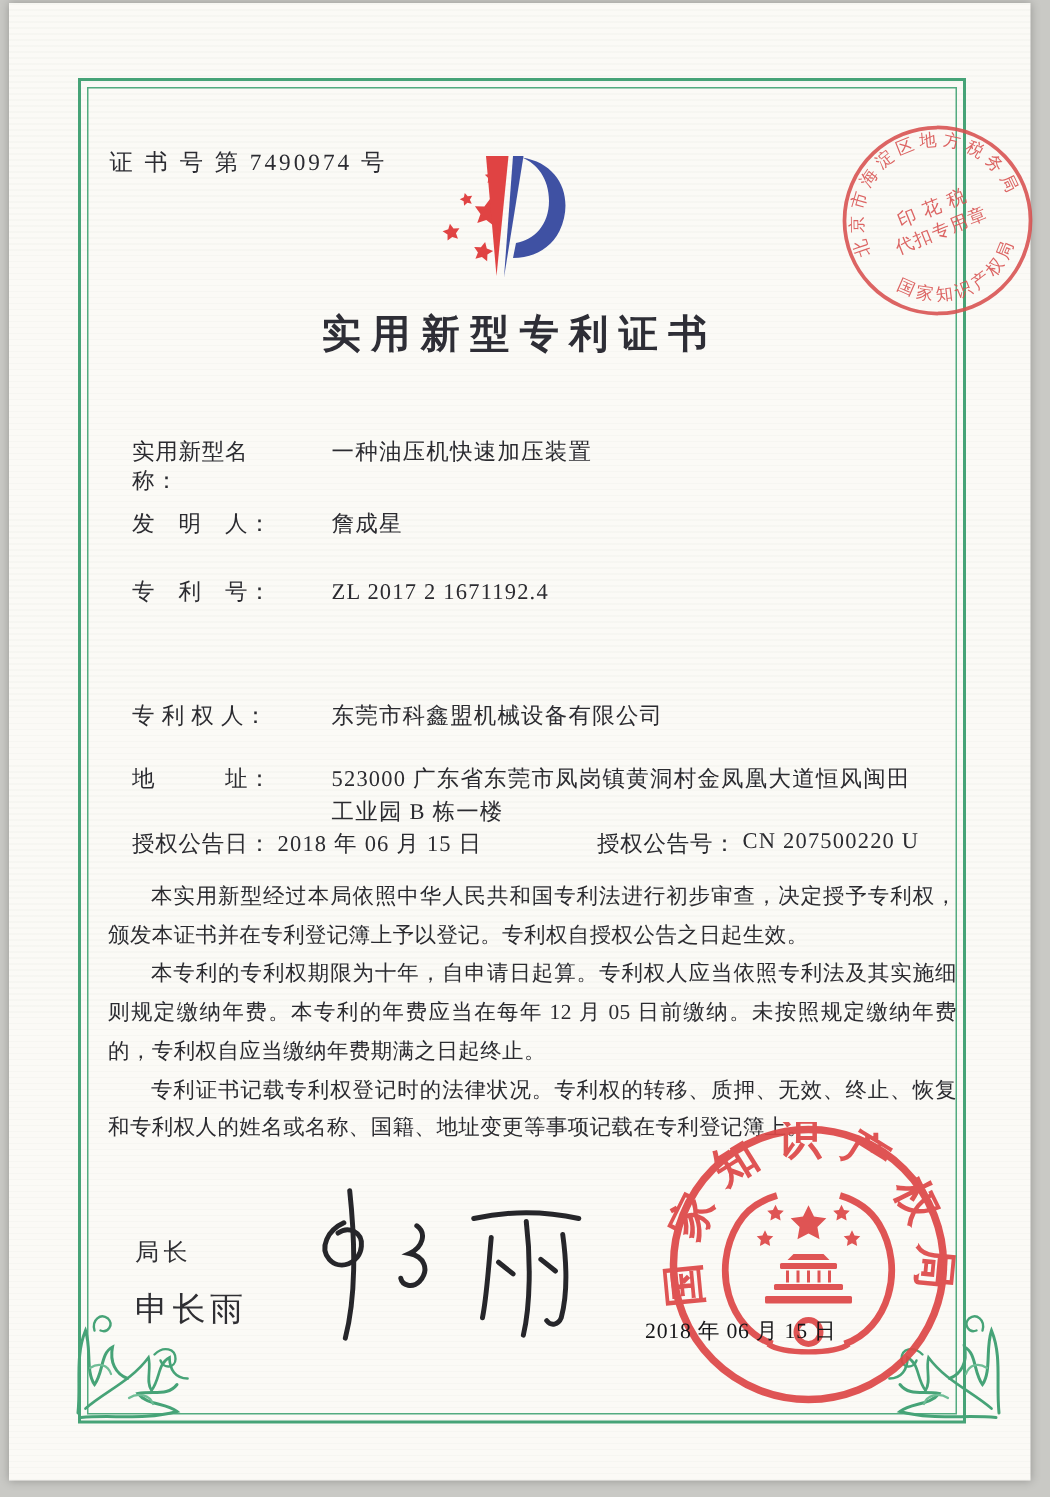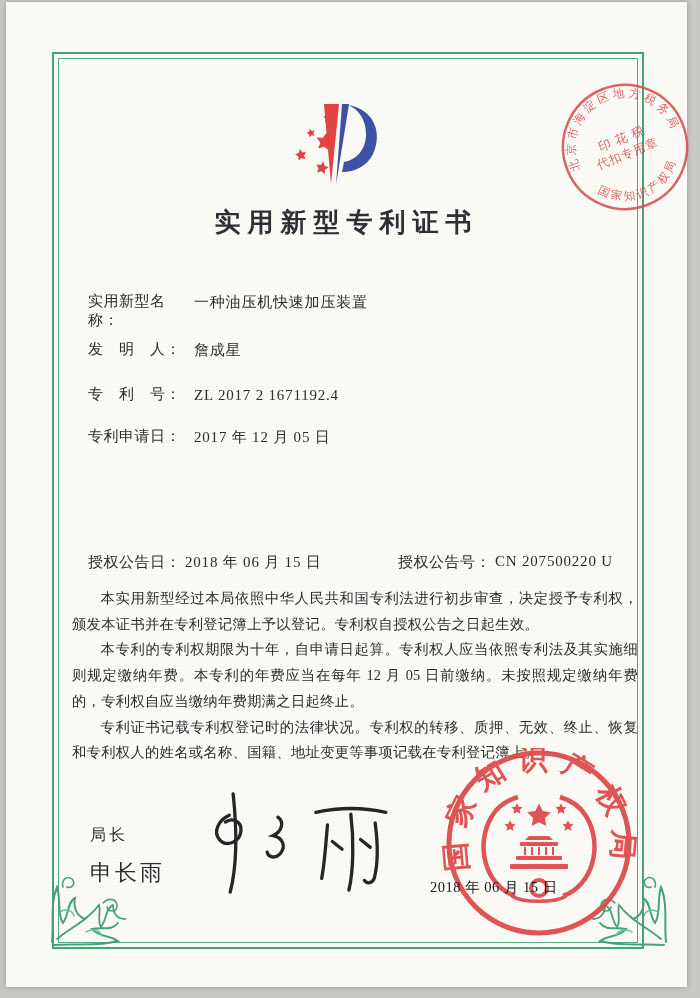--- a/index.html
+++ b/index.html
@@ -32,21 +32,21 @@
   .logo { position:absolute; left:272px; top:98px; }
   .title {
     position:absolute; left:0; top:203px; width:100%;
     text-align:center; font-size:26px; font-weight:bold;
     letter-spacing:7px; color:#2e2e36;
   }
   .frow { position:absolute; left:82px; display:flex; font-size:15px; color:#2b2b30; }
   .r0 { top:290px; } .r1 { top:338px; } .r2 { top:383px; }
   .r3 { top:425px; } .r4 { top:466px; } .r5 { top:508px; } .r6 { top:551px; }
   .flabel { width:106px; flex:none; letter-spacing:.5px; }
-  .fvalue { width:452px; letter-spacing:.8px; white-space:pre-line; line-height:1.45; }
+  .fvalue { width:452px; letter-spacing:.8px; white-space:pre-line; line-height:1.45;margin-left:27px; }
   .gpair { display:flex; }
   .gpair1 { width:310px; flex:none; }
   .glabel { flex:none; letter-spacing:.5px; }
   .gvalue { letter-spacing:.8px; margin-left:4px; }
   .paras {
     position:absolute; left:66px; top:584px; width:566px;
     font-size:14.3px; line-height:1.8; text-align:justify; color:#2b2b30;
   }
   .paras p { text-indent:2em; letter-spacing:.3px; }
   .sig-role { position:absolute; left:84px; top:823px; font-size:16px; letter-spacing:3px; }
@@ -91,20 +91,21 @@
       <path d="M10,100 C12,80 8,62 15,45 C19,57 15,72 21,81 C27,73 25,60 33,56 C31,66 35,74 43,77"></path>
       <path d="M12,103 C32,101 54,105 76,99 C68,93 56,95 50,87 C60,85 70,89 76,81"></path>
       <path d="M15,97 C29,85 45,79 57,63 C59,71 55,79 59,85 C65,77 63,67 71,63 C71,71 75,77 83,77" stroke-width="1.8"></path>
       <path d="M61,61 C67,55 75,57 75,64 C75,70 67,71 65,65" stroke-width="1.6"></path>
       <path d="M21,45 C19,38 25,33 30,37 C34,41 30,47 25,45" stroke-width="1.6"></path>
       <path d="M44,90 C50,86 58,88 60,94" stroke="#6fbd96" stroke-width="1.5"></path>
       <path d="M18,70 C24,66 30,68 32,74" stroke="#6fbd96" stroke-width="1.5"></path>
     </g>
   </svg>
 
+  <div class="cert-no">证 书 号 第 7490974 号</div>
 
   <svg class="logo" width="160" height="92" viewBox="0 0 160 92">
     <defs>
       <path id="st" d="M0,-10 L2.94,-4.05 L9.51,-3.09 L4.76,1.55 L5.88,8.09 L0,5 L-5.88,8.09 L-4.76,1.55 L-9.51,-3.09 L-2.94,-4.05 Z"></path>
     </defs>
     <g fill="#e04343">
       <use href="#st" transform="translate(50,18) scale(0.5)"></use>
       <use href="#st" transform="translate(33,33) scale(0.45) rotate(-15)"></use>
       <use href="#st" transform="translate(47,42) scale(0.95) rotate(10)"></use>
       <use href="#st" transform="translate(23,55) scale(0.6) rotate(-10)"></use>
@@ -124,23 +125,28 @@
     <span class="fvalue">一种油压机快速加压装置</span>
   </div>
   <div class="frow r1">
     <span class="flabel">发　明　人：</span>
     <span class="fvalue">詹成星</span>
   </div>
   <div class="frow r2">
     <span class="flabel">专　利　号：</span>
     <span class="fvalue">ZL 2017 2 1671192.4</span>
   </div>
-  <div class="frow r3">
-    <span class="flabel">专利申请日：</span>
-    <span class="fvalue">2017 年 12 月 05 日</span>
+  <div class="frow r4">
+    <span class="flabel">专 利 权 人：</span>
+    <span class="fvalue">东莞市科鑫盟机械设备有限公司</span>
+  </div>
+  <div class="frow r5">
+    <span class="flabel">地　　　址：</span>
+    <span class="fvalue">523000 广东省东莞市凤岗镇黄洞村金凤凰大道恒风闽田
+工业园 B 栋一楼</span>
   </div>
   <div class="frow r6">
     <span class="gpair gpair1">
       <span class="glabel">授权公告日：</span>
       <span class="gvalue">2018 年 06 月 15 日</span>
     </span>
     <span class="gpair">
       <span class="glabel">授权公告号：</span>
       <span class="gvalue">CN 207500220 U</span>
     </span>

